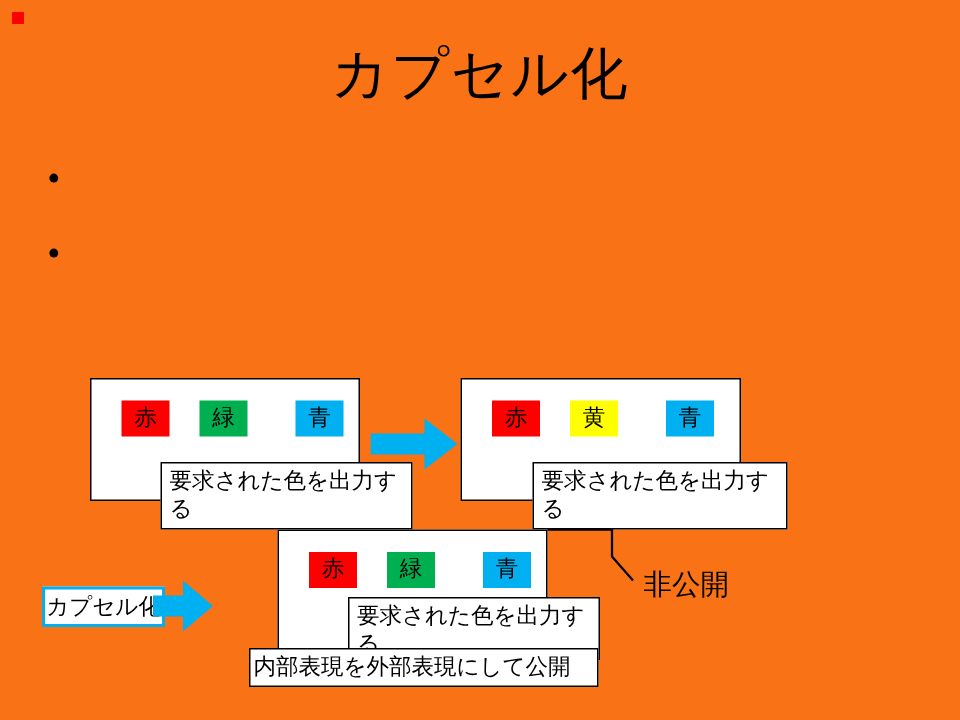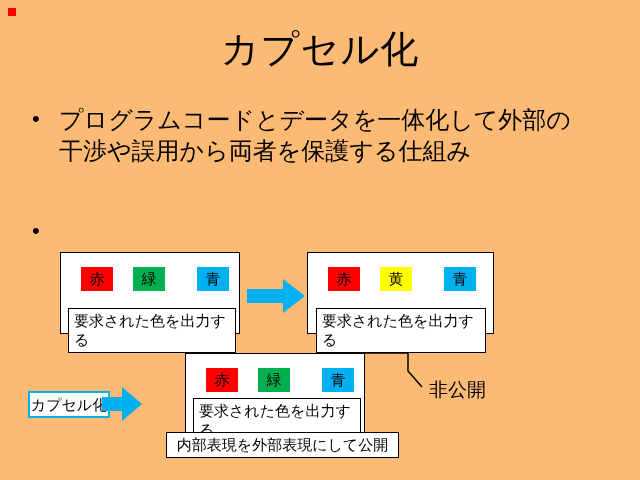--- a/index.html
+++ b/index.html
@@ -1,19 +1,19 @@
 <!DOCTYPE html>
 <html><head>
 <meta charset="utf-8">
 <style>
   * { box-sizing: border-box; margin: 0; padding: 0; }
   body { background: #ffffff; }
   .slide {
     position: relative; width: 640px; height: 480px;
-    background: #fdba74; color: #000;
+    background: #f97316; color: #000;
     font-family: "Liberation Sans", "DejaVu Sans", sans-serif;
     overflow: hidden;
   }
   .corner-marker { position: absolute; left: 8px; top: 8px; width: 8px; height: 8px; }
   .title {
     position: absolute; top: 24px; left: 0; width: 100%;
     text-align: center; font-size: 38px; font-weight: 400; letter-spacing: 1px;
   }
   .bullets { position: absolute; left: 30px; top: 104px; width: 555px; }
   .bullet { position: relative; padding-left: 29px; font-size: 24px; line-height: 31px; }
@@ -26,30 +26,30 @@
   .box-c { left: 185px; top: 353px; width: 180px; height: 80px; }
 
   .chip {
     position: absolute; top: 14px; width: 32px; height: 24px;
     line-height: 24px; text-align: center; font-size: 15px; color: #000;
   }
   .chip1 { left: 20px; } .chip2 { left: 72px; } .chip3 { left: 136px; }
 
   .methodbox {
     position: absolute; background: #fff; border: 1.5px solid #000;
-    font-size: 15px; line-height: 19px; padding: 2px 5px; height: 45px;
+    font-size: 15px; line-height: 19px; padding: 2px 5px; height: 45px; margin-left: 39px;
   }
   .m-a { left: 68px;  top: 308px; width: 168px; }
   .m-b { left: 316px; top: 308px; width: 170px; }
   .m-c { left: 193px; top: 398px; width: 168px; height: 42px; }
 
   .publicbox {
     position: absolute; left: 166px; top: 432px; width: 233px; height: 26px;
     background: #fff; border: 1.5px solid #000;
-    font-size: 15px; line-height: 21px; text-align: center; padding: 1px 2px;
+    font-size: 15px; line-height: 21px; padding: 1px 2px;
   }
 
   .encaps-label {
     position: absolute; left: 28px; top: 391px; width: 82px; height: 27px;
     border: 2px solid #00B0F0; text-align: center;
     font-size: 15px; line-height: 23px; background: #fff;
   }
   .arrow-svg { position: absolute; display: block; }
   .arrow-1 { left: 247px; top: 279px; }
   .arrow-2 { left: 102px; top: 386px; }
@@ -61,21 +61,20 @@
 
 <div class="slide">
 
   <div class="corner-marker" style="background-color: rgb(255, 0, 0);"></div>
 
   <div class="title">カプセル化</div>
 
   <div class="bullets">
     <div class="bullet">
       <span class="dot">•</span>
-      <span>プログラムコードとデータを一体化して外部の干渉や誤用から両者を保護する仕組み</span>
     </div>
     <div class="bullet bullet-2">
       <span class="dot">•</span>
     </div>
   </div>
 
   <div class="objbox box-a">
     <div class="chip chip1" style="background-color: rgb(255, 0, 0);">赤</div>
     <div class="chip chip2" style="background-color: rgb(0, 176, 80);">緑</div>
     <div class="chip chip3" style="background-color: rgb(0, 176, 240);">青</div>

